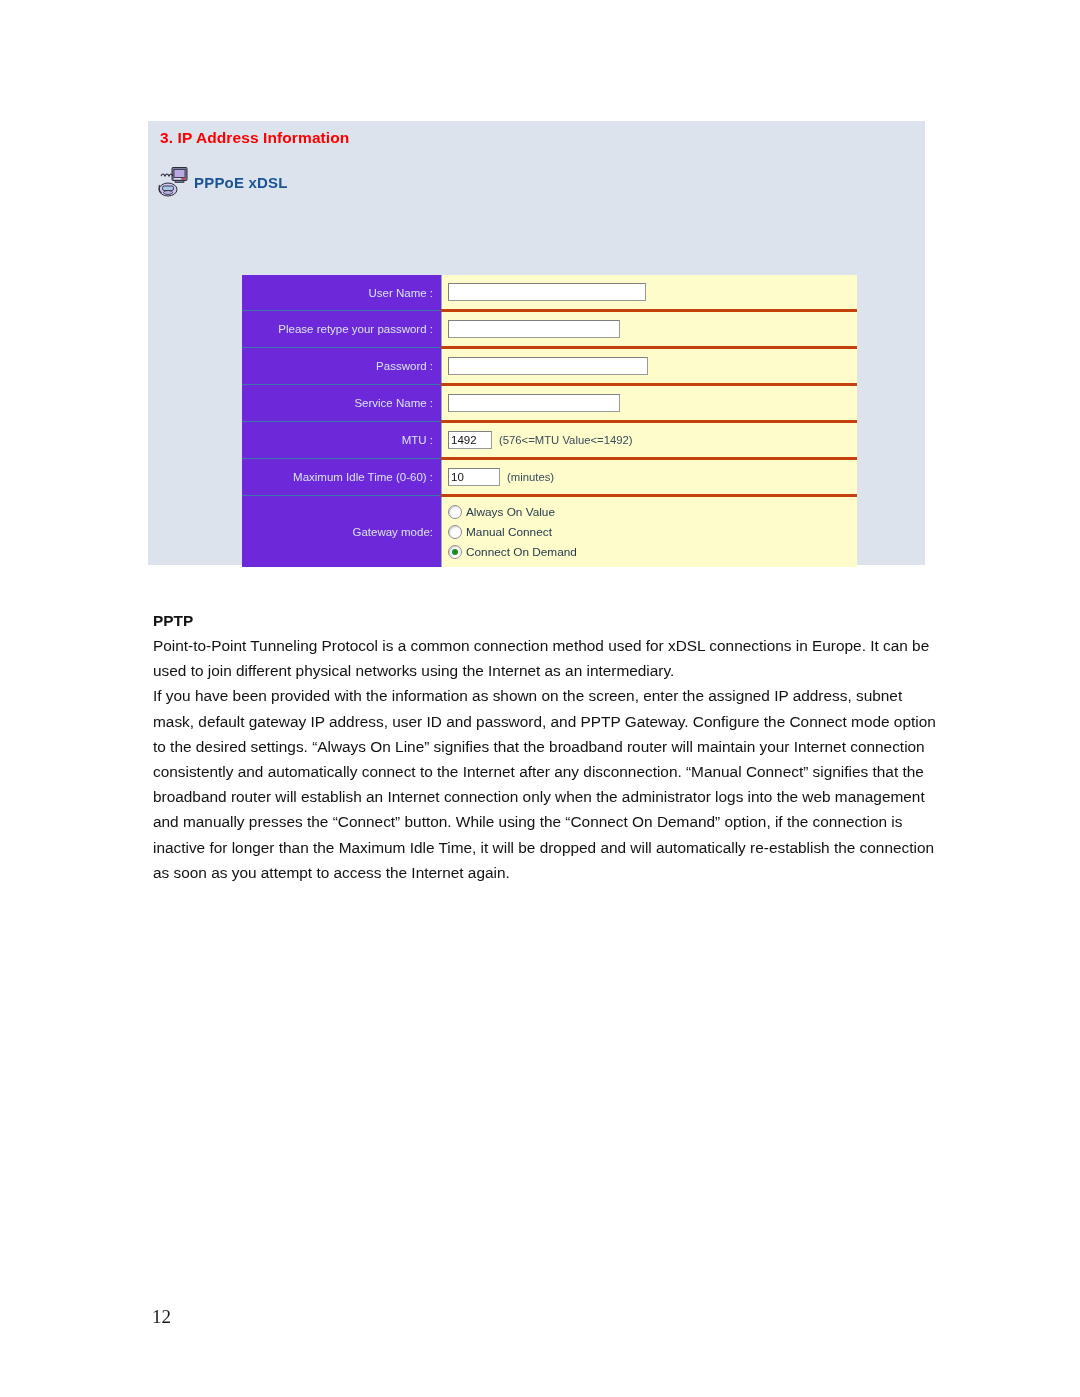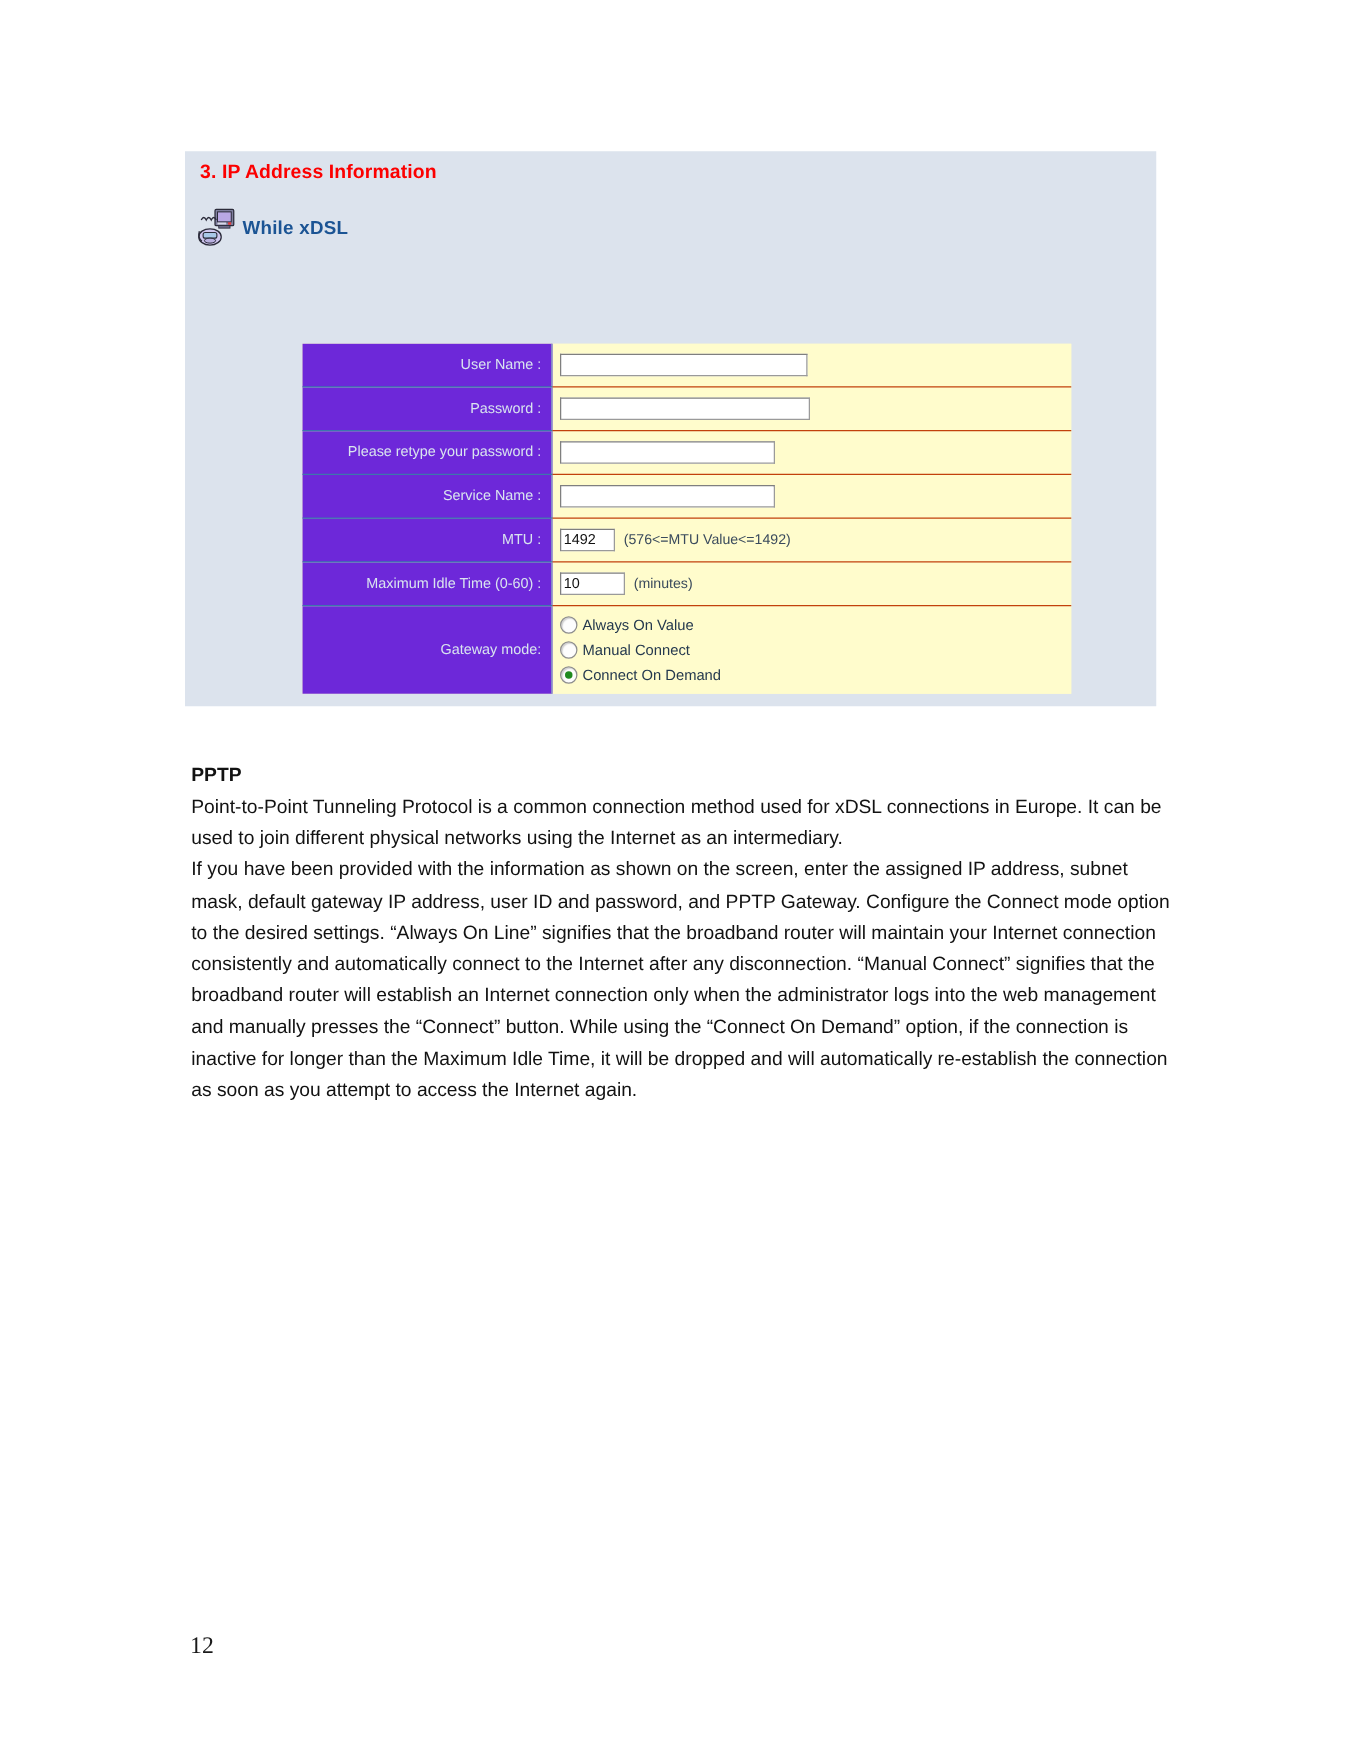--- a/index.html
+++ b/index.html
@@ -76,21 +76,21 @@
     left: 94px;
     top: 154px;
     width: 615px;
     border-collapse: collapse;
     background: #fffccc;
   }
   .form-table tr { background: #fffccc; }
   .form-table td {
     padding: 0;
     vertical-align: middle;
-    border-bottom: 1px solid #c2410c;
+    border-bottom: 3px solid #c2410c;
   }
   .form-table tr:last-child td { border-bottom: none; }
 
   td.lbl {
     width: 187px;
     background: #6d28d9;
     color: #d9e4ef;
     font-size: 11.5px;
     text-align: right;
     padding: 0 8px 0 4px;
@@ -213,42 +213,42 @@
         <rect x="19" y="15.5" width="9" height="2" fill="#6f6f8e" stroke="#2b2b3a" stroke-width="0.7"></rect>
 
         <path d="M5 11 q2 -4 4 0 q2 -4 4 0 q2 -4 4 0" fill="none" stroke="#2b2b3a" stroke-width="1.1"></path>
 
         <ellipse cx="12" cy="24.5" rx="9" ry="6.5" fill="#cfc6ee" stroke="#2b2b3a" stroke-width="1"></ellipse>
         <rect x="6.5" y="21" width="11" height="4.5" rx="1.6" fill="#a9c8e8" stroke="#2b2b3a" stroke-width="0.9"></rect>
         <path d="M3.5 20 q-1.5 5 2 8" fill="none" stroke="#2b2b3a" stroke-width="1.1"></path>
         <ellipse cx="12" cy="27.5" rx="4.5" ry="2" fill="#b9b0e0" stroke="#2b2b3a" stroke-width="0.8"></ellipse>
       </svg>
     </span>
-    <span class="proto-label">While xDSL</span>
+    <span class="proto-label">PPPoE xDSL</span>
   </div>
 
 
   <table class="form-table">
     <tbody>
       <tr>
         <td class="lbl">User Name :</td>
         <td class="val">
           <input class="txt w-user" type="text" value="" style="">
         </td>
       </tr>
       <tr>
+        <td class="lbl">Please retype your password :</td>
+        <td class="val">
+          <input class="txt w-retype" type="text" value="" style="">
+        </td>
+      </tr>
+      <tr>
         <td class="lbl">Password :</td>
         <td class="val">
           <input class="txt w-pass" type="text" value="" style="">
-        </td>
-      </tr>
-      <tr>
-        <td class="lbl">Please retype your password :</td>
-        <td class="val">
-          <input class="txt w-retype" type="text" value="" style="">
         </td>
       </tr>
       <tr>
         <td class="lbl">Service Name :</td>
         <td class="val">
           <input class="txt w-service" type="text" value="" style="">
         </td>
       </tr>
       <tr>
         <td class="lbl">MTU :</td>

